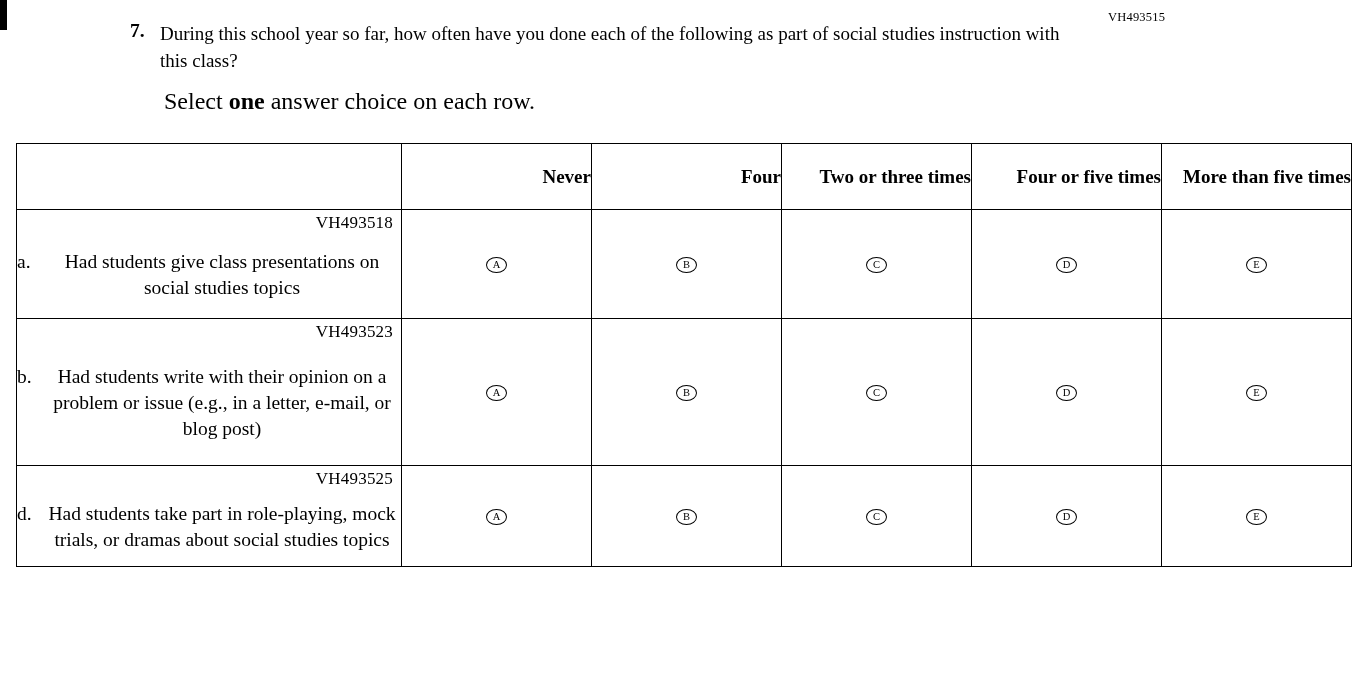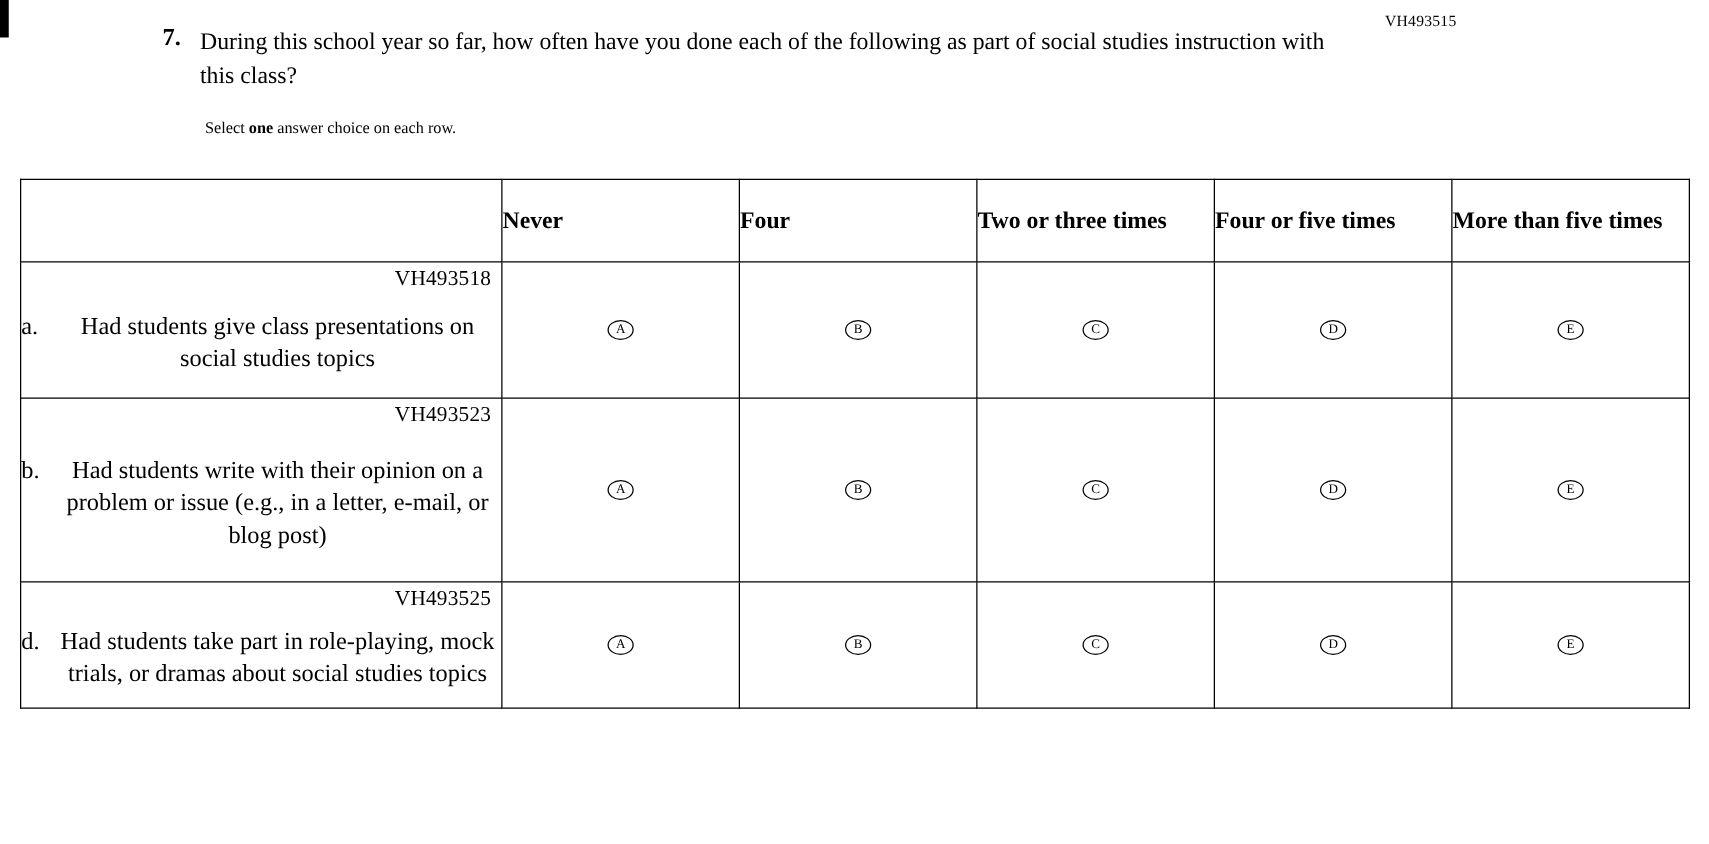--- a/index.html
+++ b/index.html
@@ -62,21 +62,21 @@
   }
   .q-text {
     font-size: 19px;
     line-height: 27px;
     flex: 1 1 auto;
   }
   .q-subtext {
     position: absolute;
     left: 164px;
     top: 88px;
-    font-size: 13px;
+    font-size: 24px;
     line-height: 27px;
   }
   .q-subtext b {
     font-weight: bold;
   }
 
   
   table.matrix {
     position: absolute;
     left: 16px;
@@ -90,21 +90,21 @@
     border: 1.5px solid #000000;
     padding: 0;
     vertical-align: middle;
   }
   table.matrix thead th {
     height: 65px;
     font-size: 19px;
     font-weight: bold;
     font-family: "Liberation Serif", serif;
     line-height: 22px;
-    text-align: left;
+    text-align: right;
   }
   .col-stem { width: 385px; }
   .col-opt  { width: 190px; }
 
   .stem-cell {
     position: relative;
     padding: 6px 10px 10px 12px;
     text-align: left;
   }
   .stem-id {

